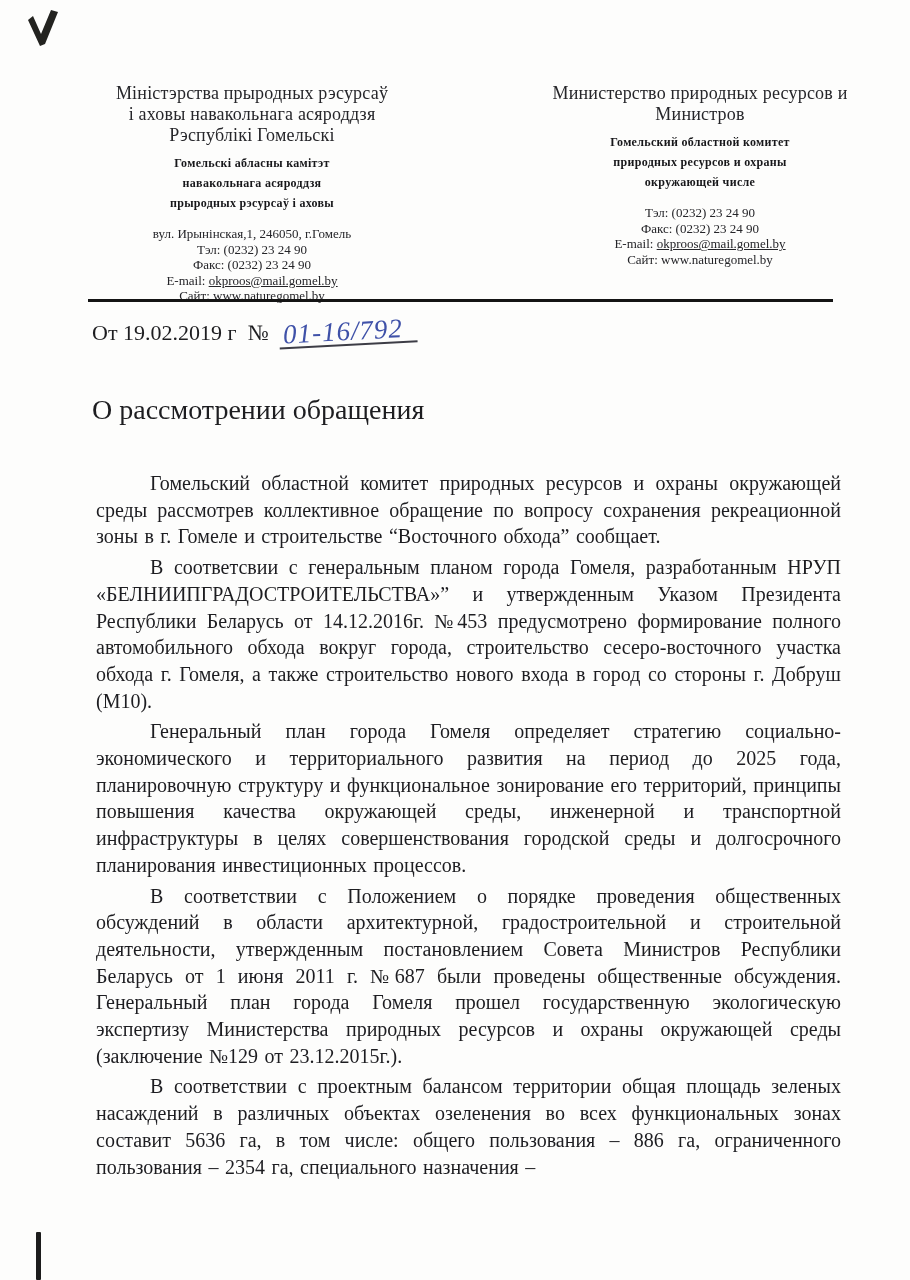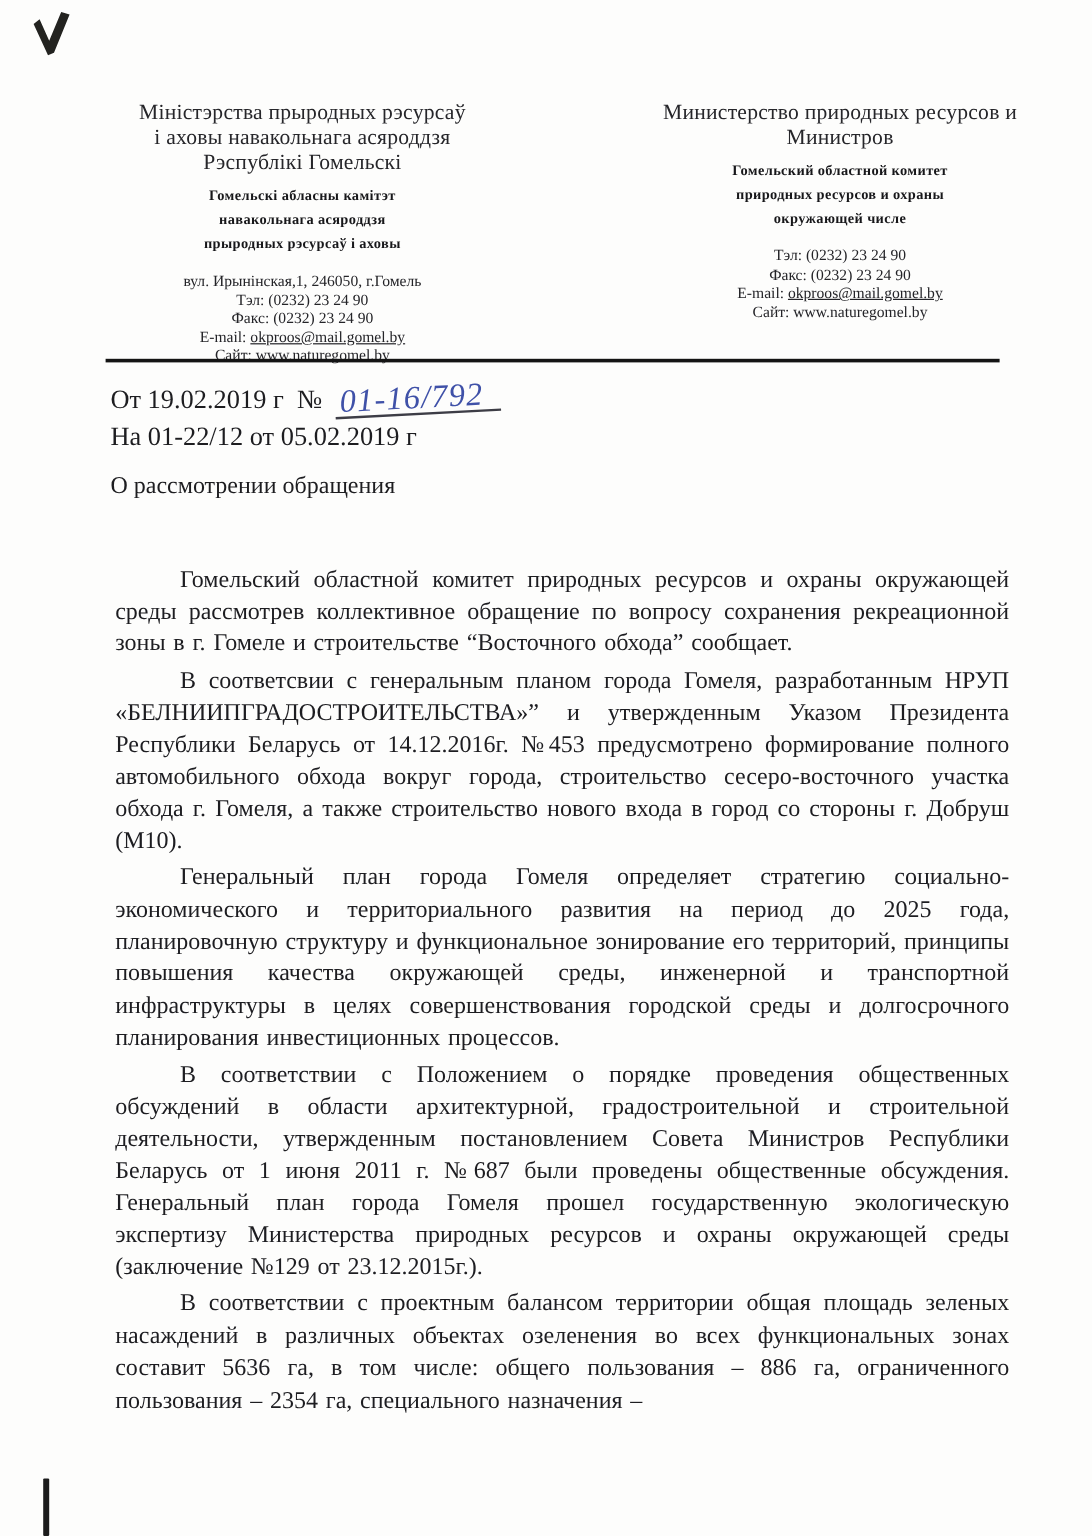--- a/index.html
+++ b/index.html
@@ -48,21 +48,21 @@
     font-size:27px;
     font-style:italic;
     color:#3f51a8;
     transform:rotate(-3deg);
     letter-spacing:1px;
     border-bottom:2px solid #3d3d46;
     padding:0 14px 1px 4px;
     line-height:24px;
   }
 
-  .subject{position:absolute;top:394px;left:92px;font-size:20px;color:#1d1d20;}
+  .subject{position:absolute;top:394px;left:92px;font-size:28px;color:#1d1d20;}
 
   
   .body{
     position:absolute;top:466px;left:92px;width:753px;
     font-size:20px;line-height:26.7px;
     text-align:justify;
     color:#1d1d21;
   }
   .body p{margin:4px;text-indent:54px;word-spacing:1.5px;}
 </style>
@@ -117,21 +117,20 @@
     </div>
 
   </header>
 
   <div class="divider"></div>
 
   <section class="ref-block">
     <div class="ref-line">
       <span class="ref-prefix">От 19.02.2019 г  №</span><span class="handwritten">01-16/792</span>
     </div>
-    <div class="ref-line">На 01-22/12 от 05.02.2019 г</div>
   </section>
 
   <div class="subject">О рассмотрении обращения</div>
 
   <main class="body">
     <p>Гомельский областной комитет природных ресурсов и охраны окружающей среды рассмотрев коллективное обращение по вопросу сохранения рекреационной зоны в г. Гомеле и строительстве “Восточного обхода” сообщает.</p>
     <p>В соответсвии с генеральным планом города Гомеля, разработанным НРУП «БЕЛНИИПГРАДОСТРОИТЕЛЬСТВА»” и утвержденным Указом Президента Республики Беларусь от 14.12.2016г. №453 предусмотрено формирование полного автомобильного обхода вокруг города, строительство сесеро-восточного участка обхода г. Гомеля, а также строительство нового входа в город со стороны г. Добруш (М10).</p>
     <p>Генеральный план города Гомеля определяет стратегию социально-экономического и территориального развития на период до 2025 года, планировочную структуру и функциональное зонирование его территорий, принципы повышения качества окружающей среды, инженерной и транспортной инфраструктуры в целях совершенствования городской среды и долгосрочного планирования инвестиционных процессов.</p>
     <p>В соответствии с Положением о порядке проведения общественных обсуждений в области архитектурной, градостроительной и строительной деятельности, утвержденным постановлением Совета Министров Республики Беларусь от 1 июня 2011 г. №687 были проведены общественные обсуждения. Генеральный план города Гомеля прошел государственную экологическую экспертизу Министерства природных ресурсов и охраны окружающей среды (заключение №129 от 23.12.2015г.).</p>
     <p>В соответствии с проектным балансом территории общая площадь зеленых насаждений в различных объектах озеленения во всех функциональных зонах составит 5636 га, в том числе: общего пользования – 886 га, ограниченного пользования – 2354 га, специального назначения –</p>

